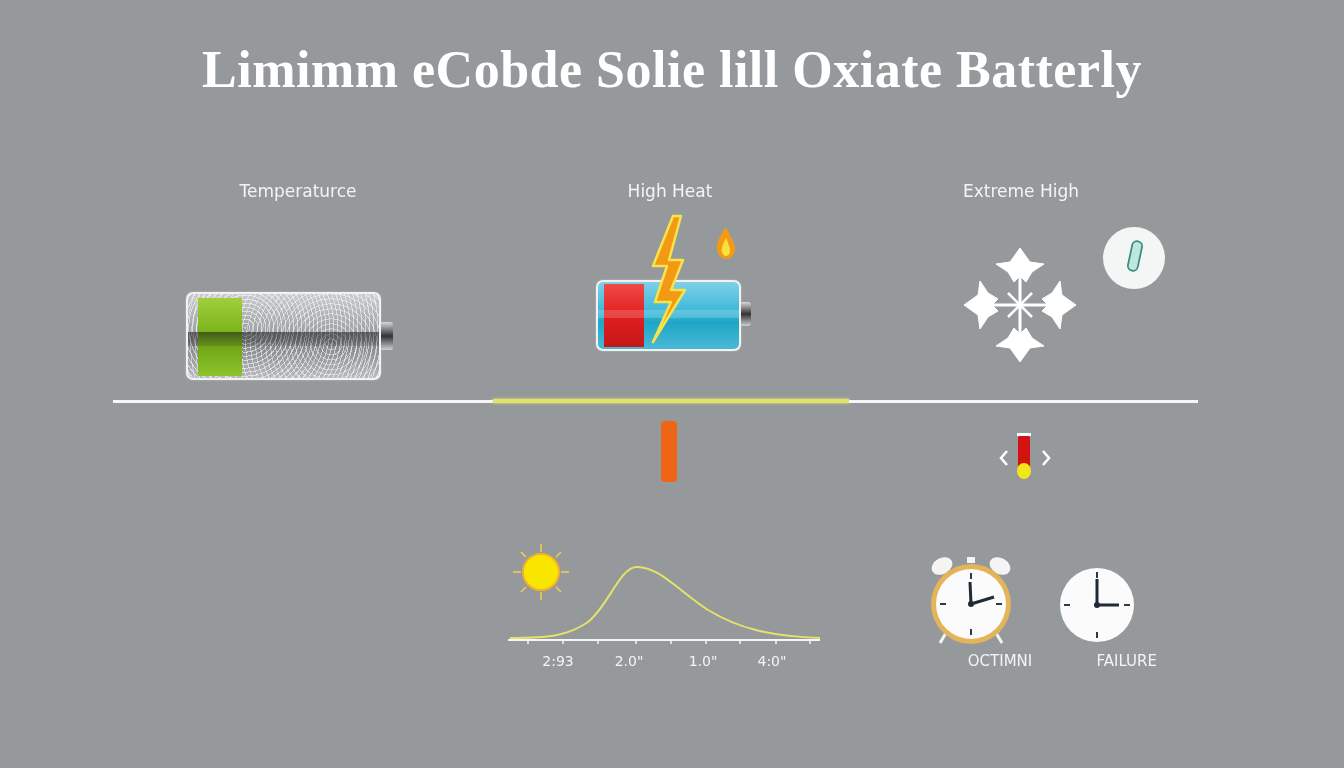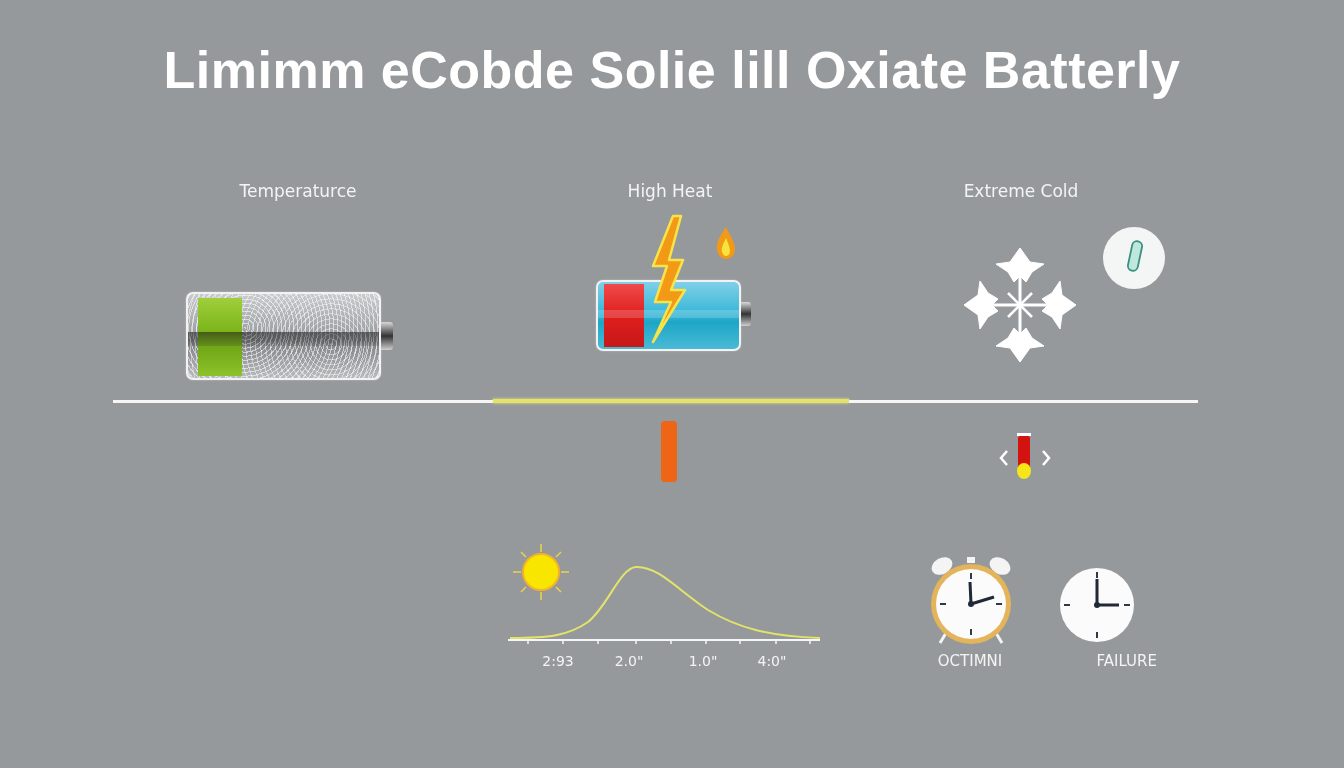--- a/index.html
+++ b/index.html
@@ -7,21 +7,21 @@
     body {
       background: #96999c;
       font-family: "DejaVu Sans", "Liberation Sans", sans-serif;
       color: #ffffff;
       position: relative;
     }
     .abs { position: absolute; }
     .title {
       left: 0; width: 1344px; top: 40px;
       text-align: center;
-      font-family: Liberation Sans, sans-serif;
+      font-family: Liberation Serif, serif;
       font-weight: bold;
       font-size: 52px;
       letter-spacing: 0.5px;
       color: #ffffff;
     }
     .col-label {
       font-size: 17px;
       color: #f4f4f4;
       text-align: center;
       width: 240px;
@@ -58,21 +58,21 @@
     }
     svg { display: block; }
   </style>
 </head>
 <body>
 
 <div class="abs title">Limimm eCobde Solie lill Oxiate Batterly</div>
 
 <div class="abs col-label" style="left:178px; top:181px;">Temperaturce</div>
 <div class="abs col-label" style="left:550px; top:181px;text-align:center;">High Heat</div>
-<div class="abs col-label" style="left:901px; top:181px;">Extreme Cold</div>
+<div class="abs col-label" style="left:901px; top:181px;">Extreme High</div>
 
 <div class="abs" style="left:186px; top:292px; width:212px; height:88px;">
   <div class="abs battery frost" style="left:0; top:0; width:195px; height:88px;">
     <div class="abs green-cell" style="left:10px; top:4px; width:44px; height:78px;"></div>
     <div class="abs" style="left:0; top:38px; width:191px; height:14px; background:linear-gradient(rgba(20,20,20,0.55), rgba(60,60,60,0.2));"></div>
   </div>
   <div class="abs bat-terminal" style="left:195px; top:30px; width:12px; height:28px;"></div>
 </div>
 
 <div class="abs" style="left:596px; top:280px; width:160px; height:72px;">
@@ -184,21 +184,21 @@
       <line x1="45" y1="18" x2="45" y2="24"></line>
       <line x1="45" y1="74" x2="45" y2="80"></line>
       <line x1="14" y1="49" x2="20" y2="49"></line>
       <line x1="70" y1="49" x2="76" y2="49"></line>
     </g>
     <line x1="45" y1="49" x2="44" y2="27" stroke="#1f2937" stroke-width="3"></line>
     <line x1="45" y1="49" x2="68" y2="42" stroke="#1f2937" stroke-width="3"></line>
     <circle cx="45" cy="49" r="3" fill="#1f2937"></circle>
   </svg>
 </div>
-<div class="abs caption" style="left:910px; top:652px; width:120px;">OCTIMNI</div>
+<div class="abs caption" style="left:940px; top:652px; width:120px;">OCTIMNI</div>
 
 <div class="abs" style="left:1058px; top:566px;">
   <svg width="78" height="78" viewBox="0 0 78 78">
     <circle cx="39" cy="39" r="37" fill="#fbfbfb"></circle>
     <g stroke="#2f3a48" stroke-width="2">
       <line x1="39" y1="6" x2="39" y2="12"></line>
       <line x1="39" y1="66" x2="39" y2="72"></line>
       <line x1="6" y1="39" x2="12" y2="39"></line>
       <line x1="66" y1="39" x2="72" y2="39"></line>
     </g>

